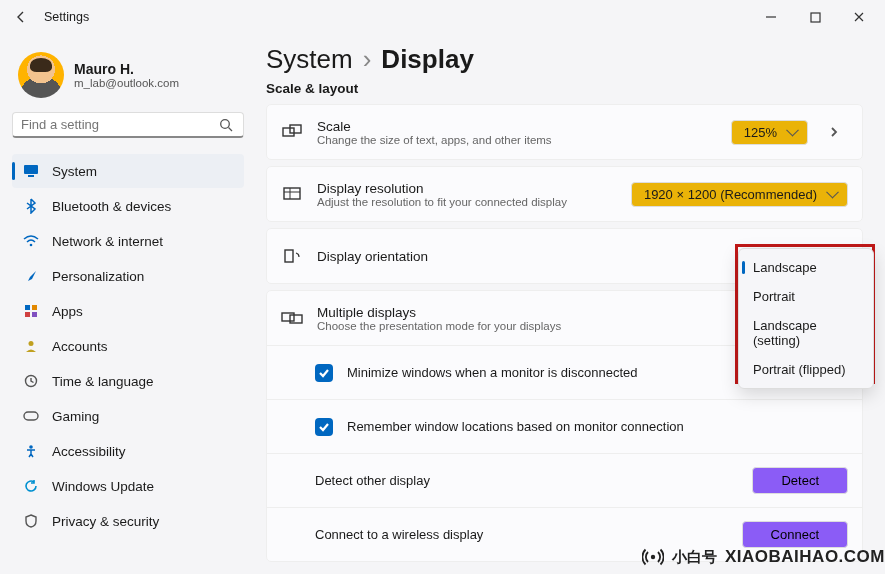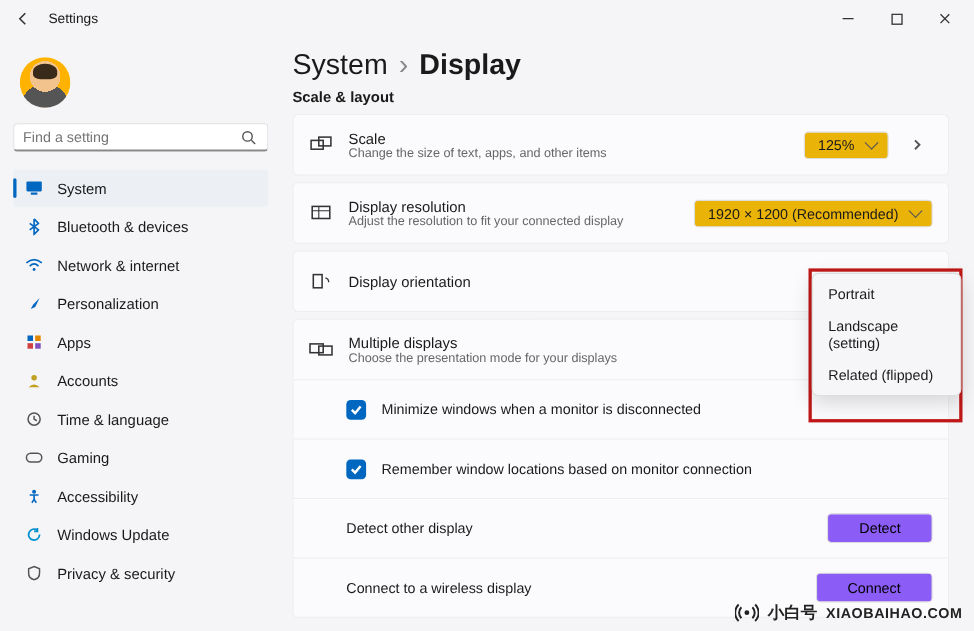--- a/index.html
+++ b/index.html
@@ -53,23 +53,23 @@
   .checkbox svg{stroke:#fff; stroke-width:2.2; fill:none;}
   .sub .rtitle{ font-size:13px; }
   .btn { background:#8b5cf6; border:1px solid #ddd; border-radius:4px; padding:5px 28px; font-size:13px; }
 
   
   .dropdown { position:absolute; background:#f6f6f9; border:1px solid #ddd; border-radius:6px; box-shadow:0 6px 18px rgba(0,0,0,0.15); padding:4px 0; width:136px; z-index:10; }
   .dropdown .opt { padding:7px 14px; font-size:13px; position:relative; }
   .dropdown .opt.sel::before{content:""; position:absolute; left:3px; top:8px; bottom:8px; width:3px; background:#0067c0; border-radius:2px;}
   .redbox{ position:absolute; border:3px solid #c01818; z-index:9; pointer-events:none; }
 
-  .wm { position:absolute; bottom:6px; right:10px; display:flex; align-items:center; gap:8px; font-weight:700; color:#222; }
+  .wm { position:absolute; bottom:6px; right:0; display:flex; align-items:center; gap:8px; font-weight:700; color:#222; }
   .wm .cn{font-size:15px;}
-  .wm .en{font-size:13px; letter-spacing:0.5px;}
+  .wm .en{font-size:17px; letter-spacing:0.5px;}
 </style>
 </head>
 <body>
 
 <div class="titlebar">
   <div class="back">
     <svg width="16" height="16" viewBox="0 0 16 16">
         <path d="M10 3 L5 8 L10 13" fill="none" stroke="#333" stroke-width="1.4"></path>
       </svg>
   </div>
@@ -90,20 +90,24 @@
         <path d="M2 2 L10 10 M10 2 L2 10"></path>
       </svg>
     </div>
 </div>
 
 <div class="layout">
 
   <div class="sidebar">
     <div class="profile">
       <div class="avatar"></div>
+      <div>
+        <div class="profile-name">Mauro H.</div>
+        <div class="profile-email">m_lab@outlook.com</div>
+      </div>
     </div>
     <div class="searchbox">
       <input placeholder="Find a setting" style="">
       <span class="nicon">
           <svg width="14" height="14" viewBox="0 0 14 14">
             <circle cx="6" cy="6" r="4.3" fill="none" stroke="#555" stroke-width="1.3"></circle>
             <path d="M9.5 9.5 L13 13" stroke="#555" stroke-width="1.3"></path>
           </svg>
         </span>
     </div>
@@ -319,23 +323,24 @@
         <button class="btn">Connect</button>
       </div>
     </div>
 
     <div class="section" style="margin-top:10px;">Related settings</div>
   </div>
 </div>
 
 <div class="redbox" style="left:735px; top:244px; width:140px; height:140px;"></div>
 <div class="dropdown" style="left:738px; top:248px;">
+  <div class="opt sel">Landscape</div>
   <div class="opt">Portrait</div>
   <div class="opt">Landscape (setting)</div>
-  <div class="opt">Related (flipped)</div>
+  <div class="opt">Portrait (flipped)</div>
 </div>
 
 <div class="wm">
   <svg width="22" height="22" viewBox="0 0 22 22">
       <circle cx="11" cy="11" r="2.2" fill="#222"></circle>
       <path d="M6 6 A7 7 0 0 0 6 16 M16 6 A7 7 0 0 1 16 16 M3.5 3.5 A10.5 10.5 0 0 0 3.5 18.5 M18.5 3.5 A10.5 10.5 0 0 1 18.5 18.5" fill="none" stroke="#222" stroke-width="1.8"></path>
     </svg>
   <span class="cn">小白号</span>
   <span class="en">XIAOBAIHAO.COM</span>
 </div>

